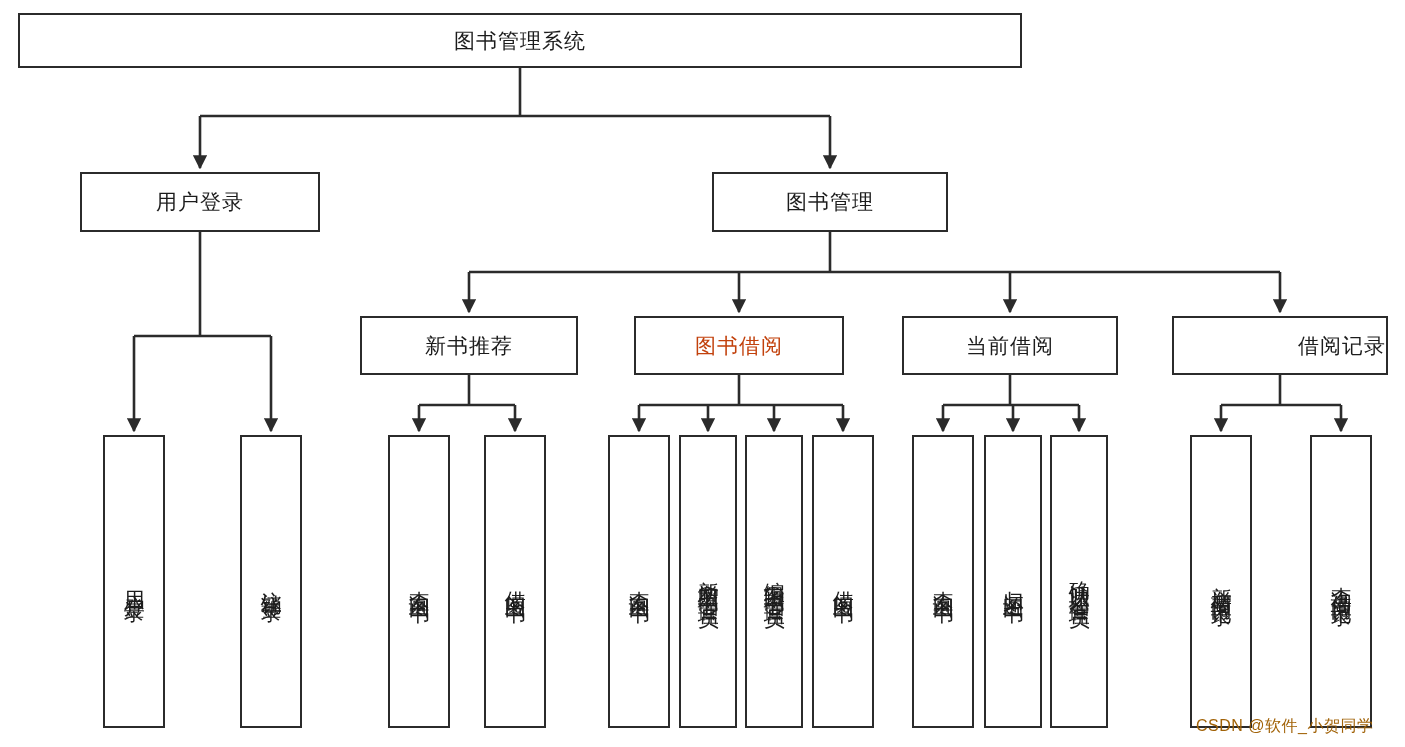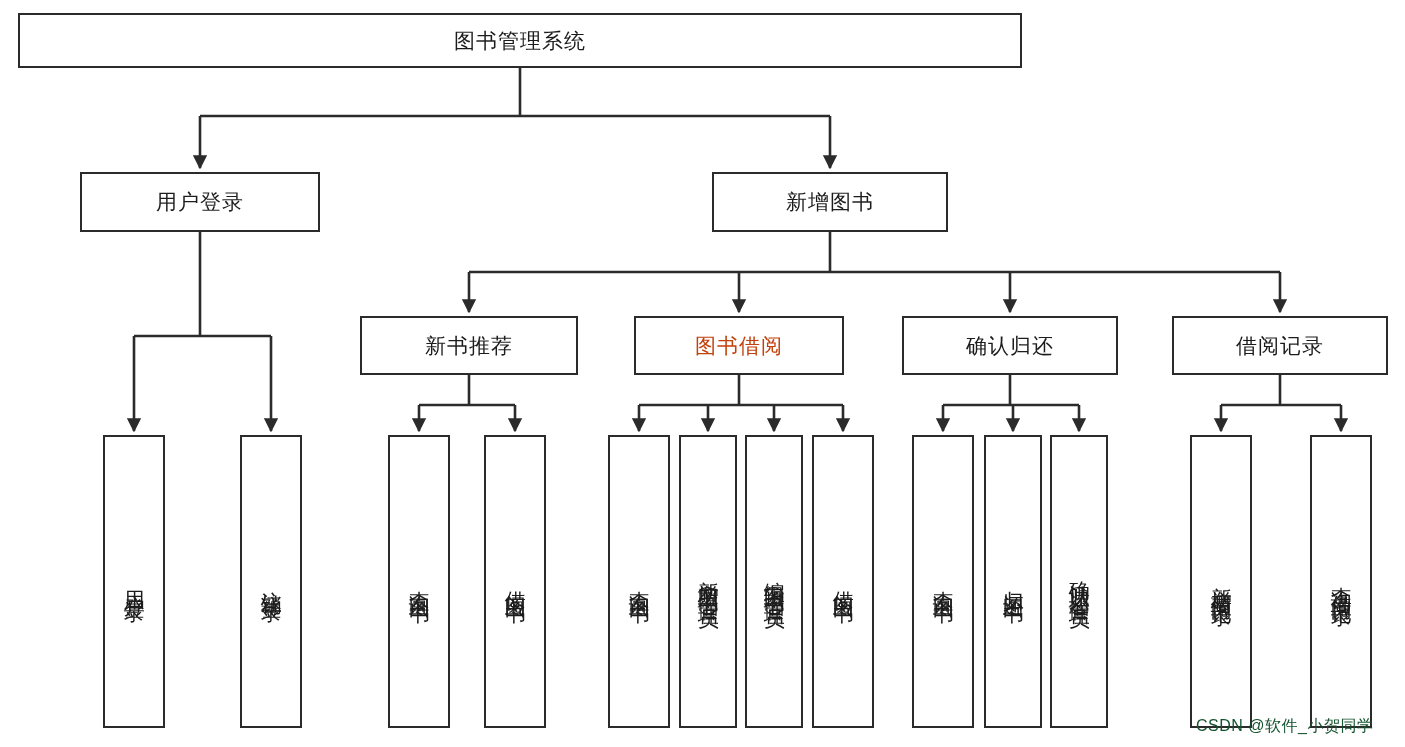--- a/index.html
+++ b/index.html
@@ -115,33 +115,33 @@
   </svg>
 
   <div class="node horiz" style="left: 18px; top: 13px; width: 1004px; height: 55px; border-color: rgb(43, 43, 43); background: rgb(255, 255, 255); color: rgb(28, 28, 28);">
     <span>图书管理系统</span>
   </div>
 
   <div class="node horiz" style="left: 80px; top: 172px; width: 240px; height: 60px; border-color: rgb(43, 43, 43); background: rgb(255, 255, 255); color: rgb(28, 28, 28);">
     <span>用户登录</span>
   </div>
   <div class="node horiz" style="left: 712px; top: 172px; width: 236px; height: 60px; border-color: rgb(43, 43, 43); background: rgb(255, 255, 255); color: rgb(28, 28, 28);">
-    <span>新增图书</span>
+    <span>图书管理</span>
   </div>
 
   <div class="node horiz" style="left: 360px; top: 316px; width: 218px; height: 59px; border-color: rgb(43, 43, 43); background: rgb(255, 255, 255); color: rgb(28, 28, 28); text-align: right;">
     <span>新书推荐</span>
   </div>
   <div class="node horiz" style="left: 634px; top: 316px; width: 210px; height: 59px; border-color: rgb(43, 43, 43); background: rgb(255, 255, 255); color: #c2410c;">
     <span>图书借阅</span>
   </div>
   <div class="node horiz" style="left: 902px; top: 316px; width: 216px; height: 59px; border-color: rgb(43, 43, 43); background: rgb(255, 255, 255); color: rgb(28, 28, 28);">
-    <span>确认归还</span>
+    <span>当前借阅</span>
   </div>
-  <div class="node horiz" style="left: 1172px; top: 316px; width: 216px; height: 59px; border-color: rgb(43, 43, 43); background: rgb(255, 255, 255); color: rgb(28, 28, 28);">
+  <div class="node horiz" style="left: 1172px; top: 316px; width: 216px; height: 59px; border-color: rgb(43, 43, 43); background: rgb(255, 255, 255); color: rgb(28, 28, 28); justify-content: flex-end;">
     <span>借阅记录</span>
   </div>
 
   <div class="node vert" style="left: 103px; top: 435px; width: 62px; height: 293px; border-color: rgb(43, 43, 43); background: rgb(255, 255, 255); color: rgb(28, 28, 28);">
     <span class="vlabel">用户登录</span>
   </div>
   <div class="node vert" style="left: 240px; top: 435px; width: 62px; height: 293px; border-color: rgb(43, 43, 43); background: rgb(255, 255, 255); color: rgb(28, 28, 28);">
     <span class="vlabel">注销登录</span>
   </div>
   <div class="node vert" style="left: 388px; top: 435px; width: 62px; height: 293px; border-color: rgb(43, 43, 43); background: rgb(255, 255, 255); color: rgb(28, 28, 28);">
@@ -171,15 +171,15 @@
   <div class="node vert" style="left: 1050px; top: 435px; width: 58px; height: 293px; border-color: rgb(43, 43, 43); background: rgb(255, 255, 255); color: rgb(28, 28, 28);">
     <span class="vlabel">确认归还（管理员）</span>
   </div>
   <div class="node vert" style="left: 1190px; top: 435px; width: 62px; height: 293px; border-color: rgb(43, 43, 43); background: rgb(255, 255, 255); color: rgb(28, 28, 28);">
     <span class="vlabel">新增借阅记录</span>
   </div>
   <div class="node vert" style="left: 1310px; top: 435px; width: 62px; height: 293px; border-color: rgb(43, 43, 43); background: rgb(255, 255, 255); color: rgb(28, 28, 28);">
     <span class="vlabel">查询借阅记录</span>
   </div>
 
-  <div class="watermark" style="left: 1196px; top: 716px; color: #14532d;">CSDN @软件_小贺同学</div>
+  <div class="watermark" style="left: 1196px; top: 716px; color: #a16207;">CSDN @软件_小贺同学</div>
 
 </div>
 
 </body></html>

